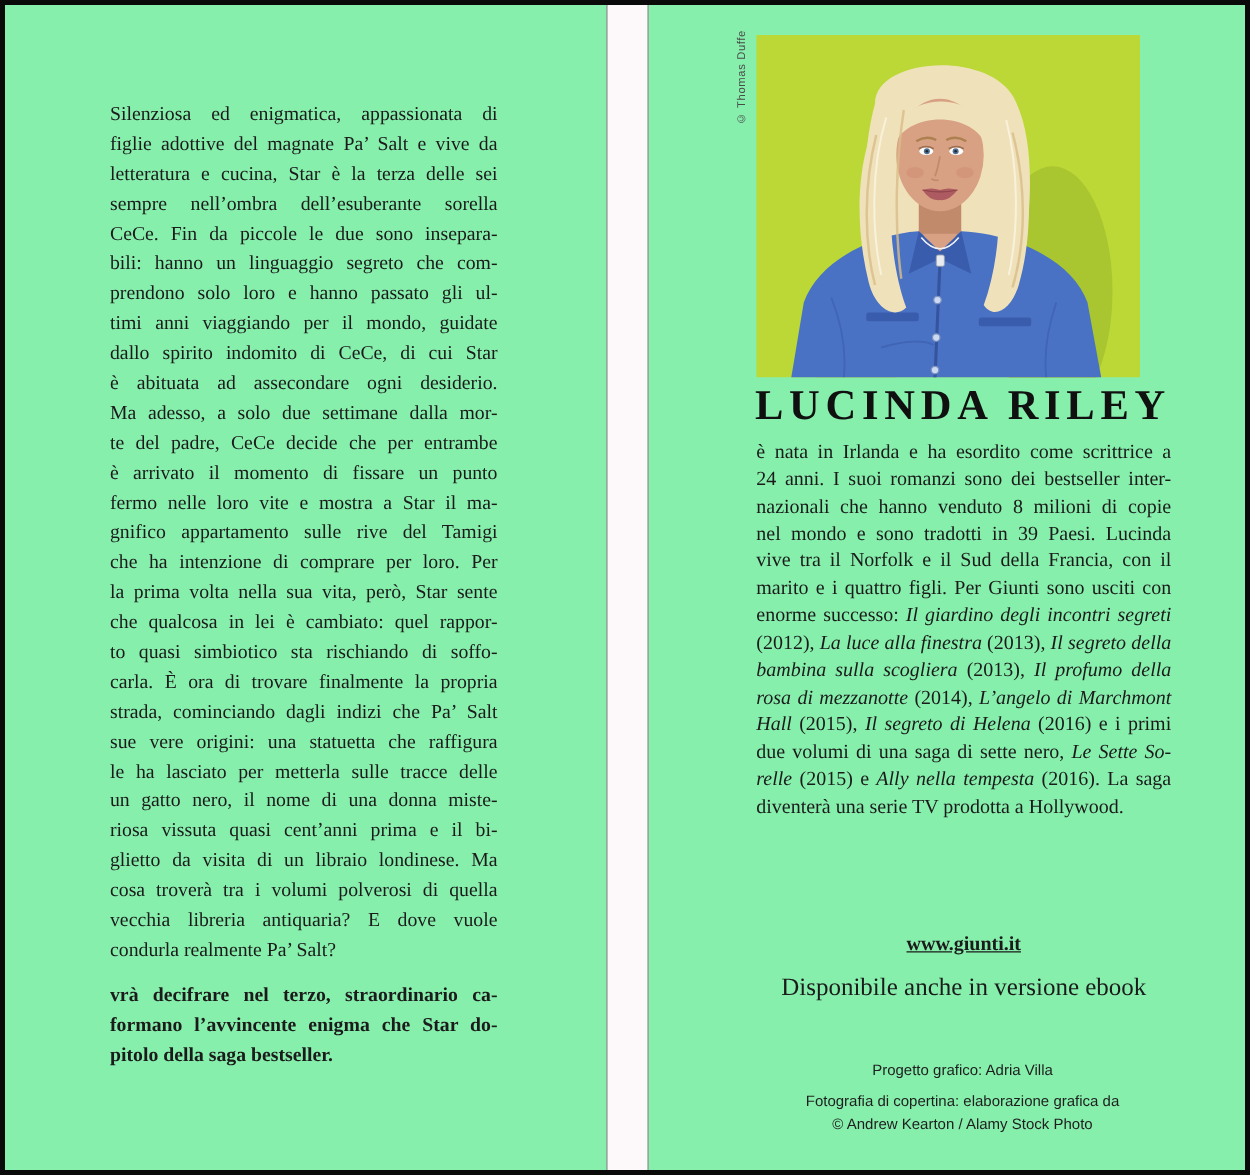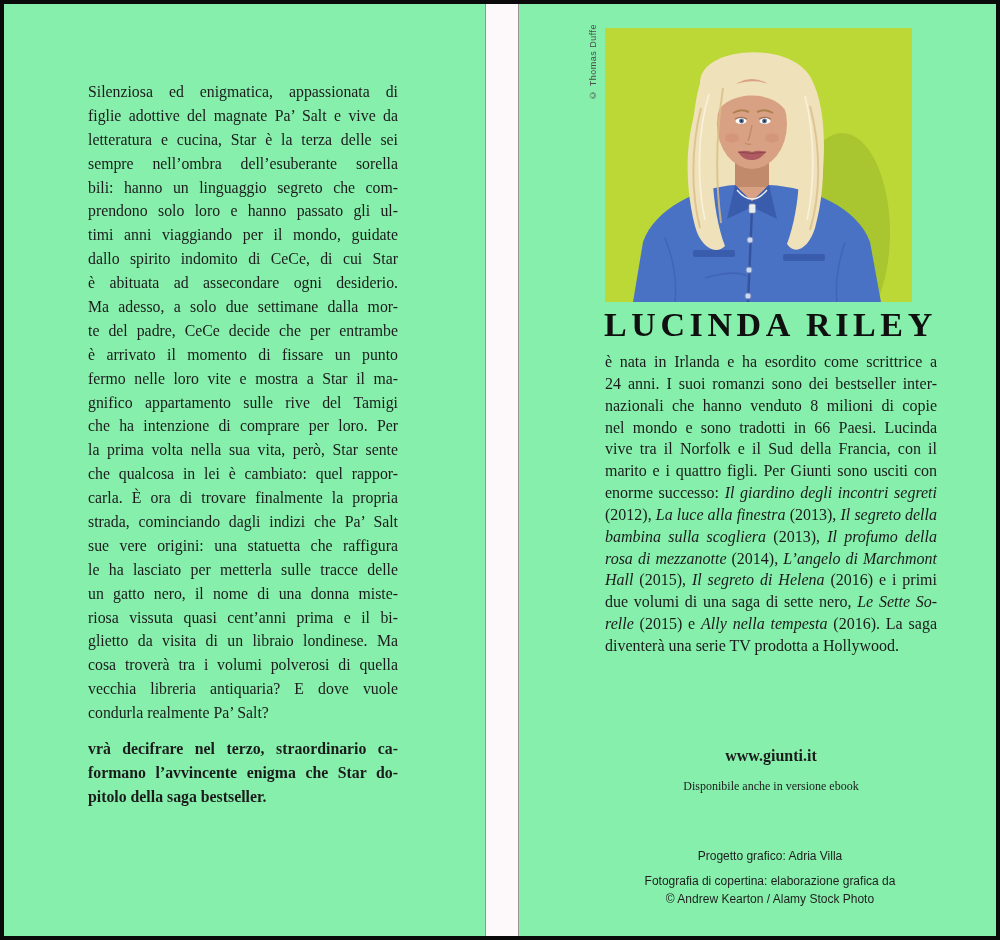--- a/index.html
+++ b/index.html
@@ -26,54 +26,56 @@
     font-family:"Liberation Sans",sans-serif;font-size:9px;letter-spacing:.5px;color:#4a4a4a;white-space:nowrap;
   }
   .photo{position:absolute;left:605px;top:28px;width:307px;height:274px;}
   .photo svg{display:block;width:100%;height:100%;}
   .author-name{
     position:absolute;left:604px;top:306px;width:340px;margin:0;
     font-size:34px;font-weight:700;letter-spacing:4.6px;white-space:nowrap;color:#101010;
   }
   #bio{position:absolute;left:605px;top:351px;width:332px;font-size:16px;line-height:21.85px;}
   #bio .line{height:21.85px;}
-  .website{position:absolute;left:605px;top:747px;width:332px;text-align:center;font-size:16px;font-weight:700;}
-  .ebook{position:absolute;left:605px;top:779px;width:332px;text-align:center;font-size:12px;}
+  .website{position:absolute;left:605px;top:747px;width:332px;text-align:center;font-size:16px;font-weight:700;text-decoration:underline;}
+  .ebook{position:absolute;left:605px;top:779px;width:332px;text-align:center;font-size:20px;}
   .credit-sm{
     position:absolute;left:590px;width:360px;text-align:center;
     font-family:"Liberation Sans",sans-serif;font-size:12px;color:#1e1e1e;line-height:18px;
   }
   .credit-design{top:847px;}
   .credit-photo{top:872px;}
 </style>
 </head>
 <body>
 
 <div class="page">
 
   <div class="flap-left">
     <div id="blurb">
         <div class="para regular">
           <div class="line">Silenziosa ed enigmatica, appassionata di</div>
           <div class="line">figlie adottive del magnate Pa’ Salt e vive da</div>
           <div class="line">letteratura e cucina, Star è la terza delle sei</div>
           <div class="line">sempre nell’ombra dell’esuberante sorella</div>
+          <div class="line">CeCe. Fin da piccole le due sono insepara-</div>
           <div class="line">bili: hanno un linguaggio segreto che com-</div>
           <div class="line">prendono solo loro e hanno passato gli ul-</div>
           <div class="line">timi anni viaggiando per il mondo, guidate</div>
           <div class="line">dallo spirito indomito di CeCe, di cui Star</div>
           <div class="line">è abituata ad assecondare ogni desiderio.</div>
           <div class="line">Ma adesso, a solo due settimane dalla mor-</div>
           <div class="line">te del padre, CeCe decide che per entrambe</div>
           <div class="line">è arrivato il momento di fissare un punto</div>
           <div class="line">fermo nelle loro vite e mostra a Star il ma-</div>
           <div class="line">gnifico appartamento sulle rive del Tamigi</div>
           <div class="line">che ha intenzione di comprare per loro. Per</div>
           <div class="line">la prima volta nella sua vita, però, Star sente</div>
           <div class="line">che qualcosa in lei è cambiato: quel rappor-</div>
+          <div class="line">to quasi simbiotico sta rischiando di soffo-</div>
           <div class="line">carla. È ora di trovare finalmente la propria</div>
           <div class="line">strada, cominciando dagli indizi che Pa’ Salt</div>
           <div class="line">sue vere origini: una statuetta che raffigura</div>
           <div class="line">le ha lasciato per metterla sulle tracce delle</div>
           <div class="line">un gatto nero, il nome di una donna miste-</div>
           <div class="line">riosa vissuta quasi cent’anni prima e il bi-</div>
           <div class="line">glietto da visita di un libraio londinese. Ma</div>
           <div class="line">cosa troverà tra i volumi polverosi di quella</div>
           <div class="line">vecchia libreria antiquaria? E dove vuole</div>
           <div class="line last">condurla realmente Pa’ Salt?</div>
@@ -141,21 +143,21 @@
         <rect x="144" y="176" width="6.5" height="9" rx="1.5" fill="#e8ebf0" stroke="#98a0ab" stroke-width="0.7"></rect>
       </svg>
     </div>
 
     <h1 class="author-name">LUCINDA RILEY</h1>
 
     <div id="bio">
         <div class="line"><span>è nata in Irlanda e ha esordito come scrittrice a</span></div>
         <div class="line"><span>24 anni. I suoi romanzi sono dei bestseller inter-</span></div>
         <div class="line"><span>nazionali che hanno venduto 8 milioni di copie</span></div>
-        <div class="line"><span>nel mondo e sono tradotti in 66 Paesi. Lucinda</span></div>
+        <div class="line"><span>nel mondo e sono tradotti in 39 Paesi. Lucinda</span></div>
         <div class="line"><span>vive tra il Norfolk e il Sud della Francia, con il</span></div>
         <div class="line"><span>marito e i quattro figli. Per Giunti sono usciti con</span></div>
         <div class="line"><span>enorme successo: </span><em>Il giardino degli incontri segreti</em></div>
         <div class="line"><span>(2012), </span><em>La luce alla finestra</em><span> (2013), </span><em>Il segreto della</em></div>
         <div class="line"><em>bambina sulla scogliera</em><span> (2013), </span><em>Il profumo della</em></div>
         <div class="line"><em>rosa di mezzanotte</em><span> (2014), </span><em>L’angelo di Marchmont</em></div>
         <div class="line"><em>Hall</em><span> (2015), </span><em>Il segreto di Helena</em><span> (2016) e i primi</span></div>
         <div class="line"><span>due volumi di una saga di sette nero, </span><em>Le Sette So-</em></div>
         <div class="line"><em>relle</em><span> (2015) e </span><em>Ally nella tempesta</em><span> (2016). La saga</span></div>
         <div class="line last"><span>diventerà una serie TV prodotta a Hollywood.</span></div>

